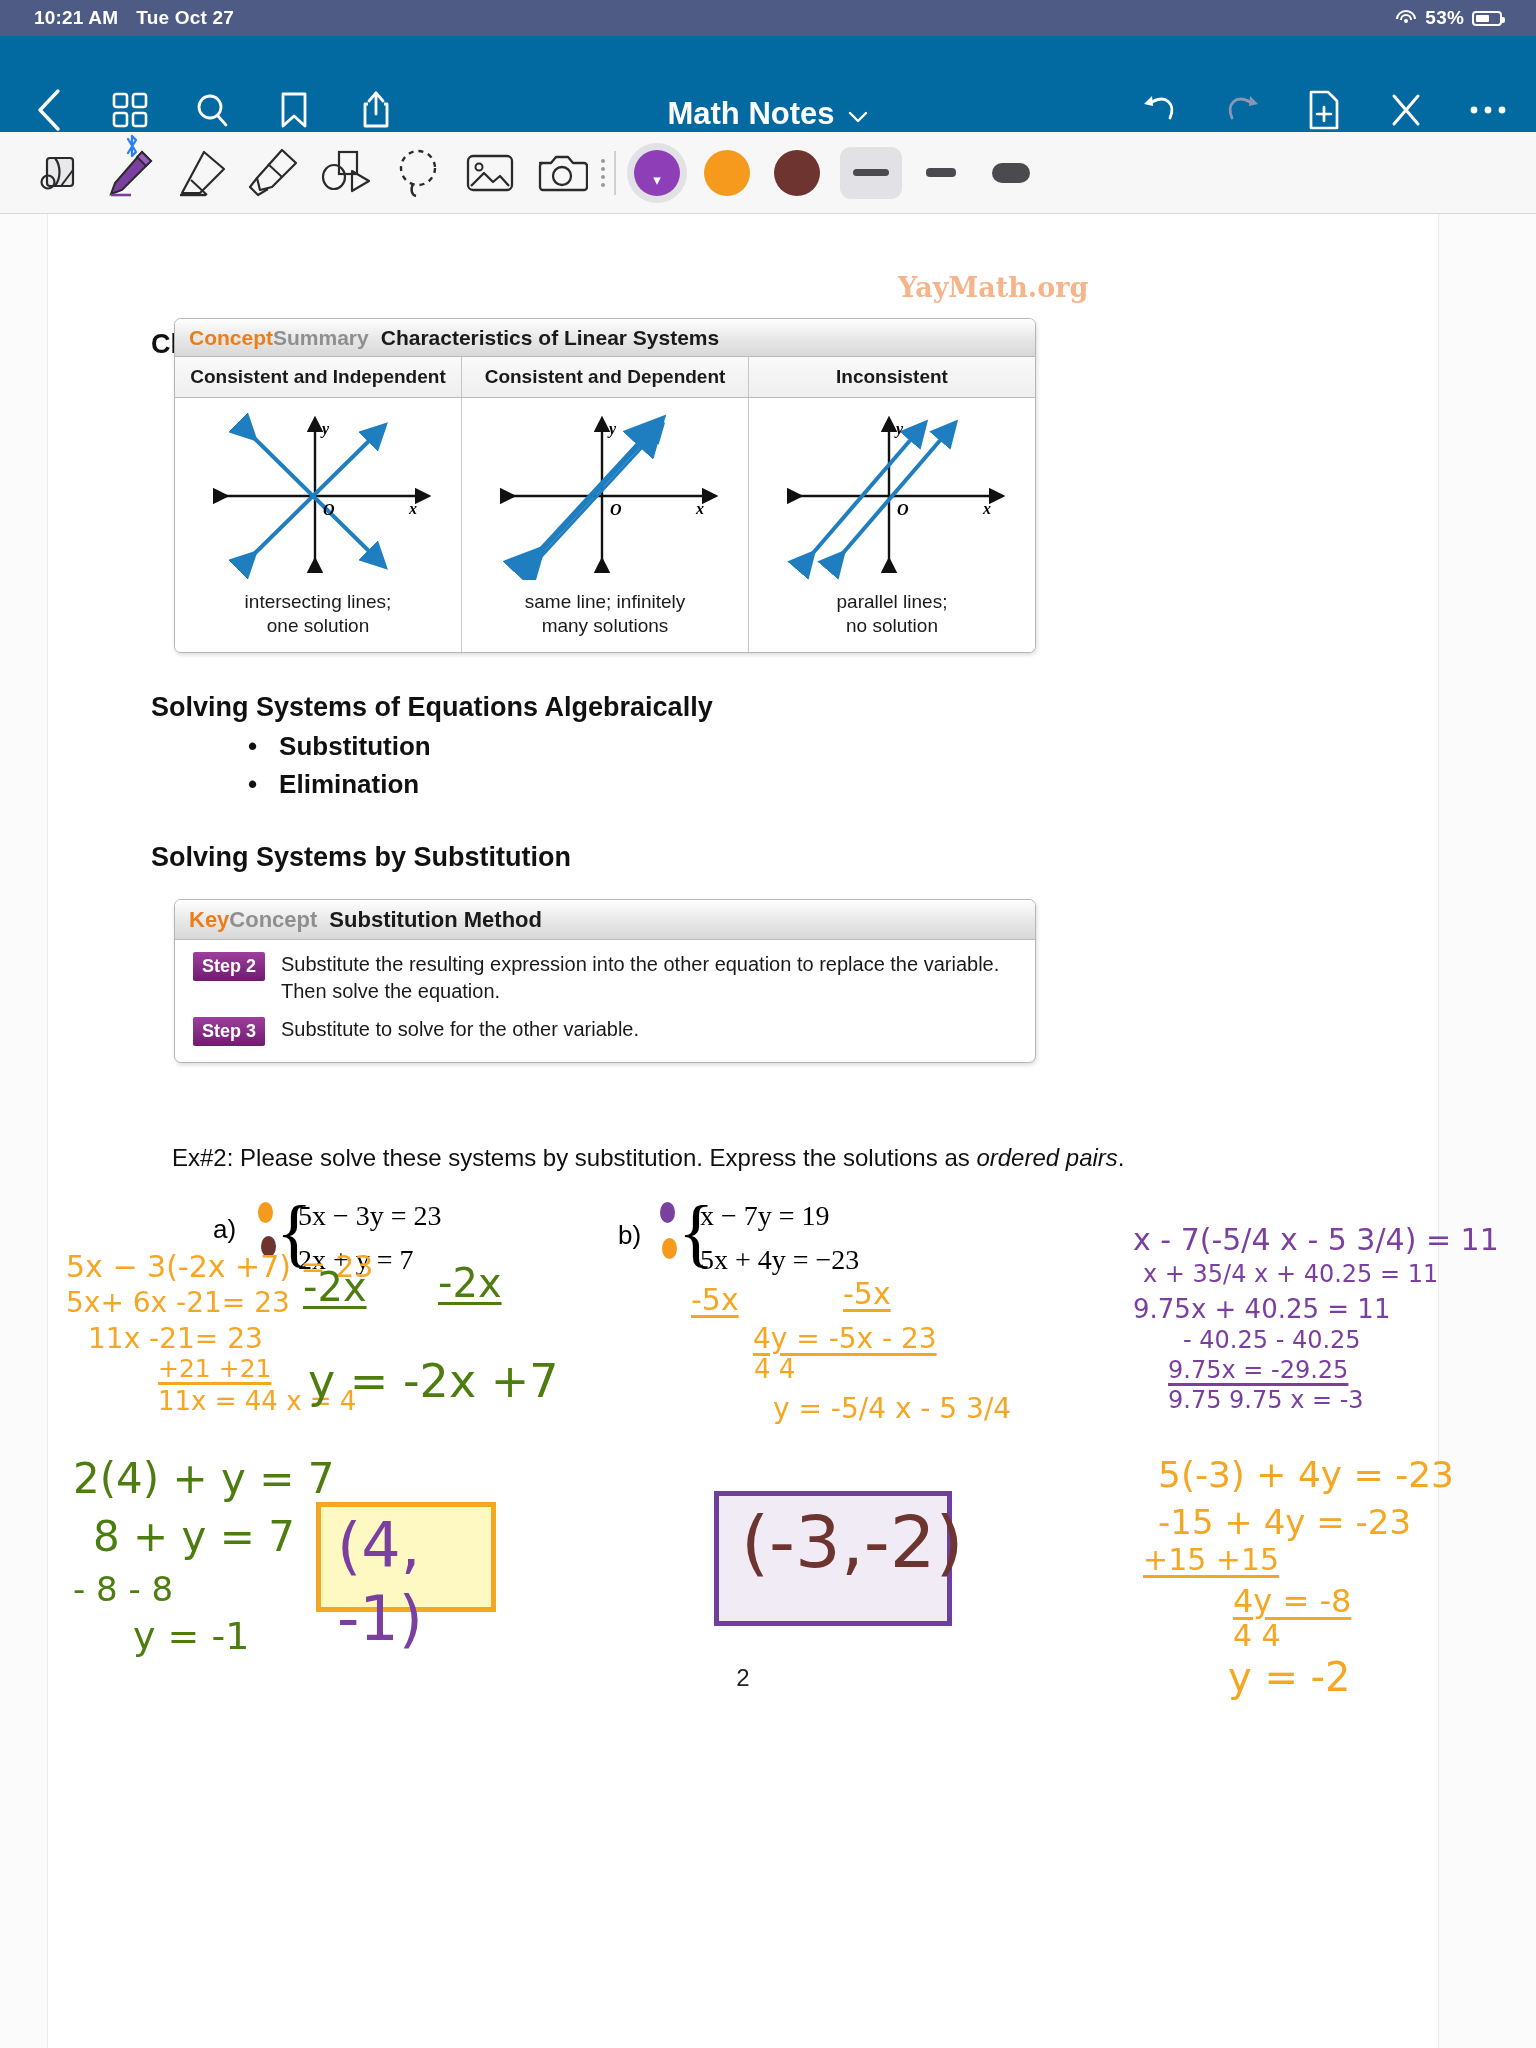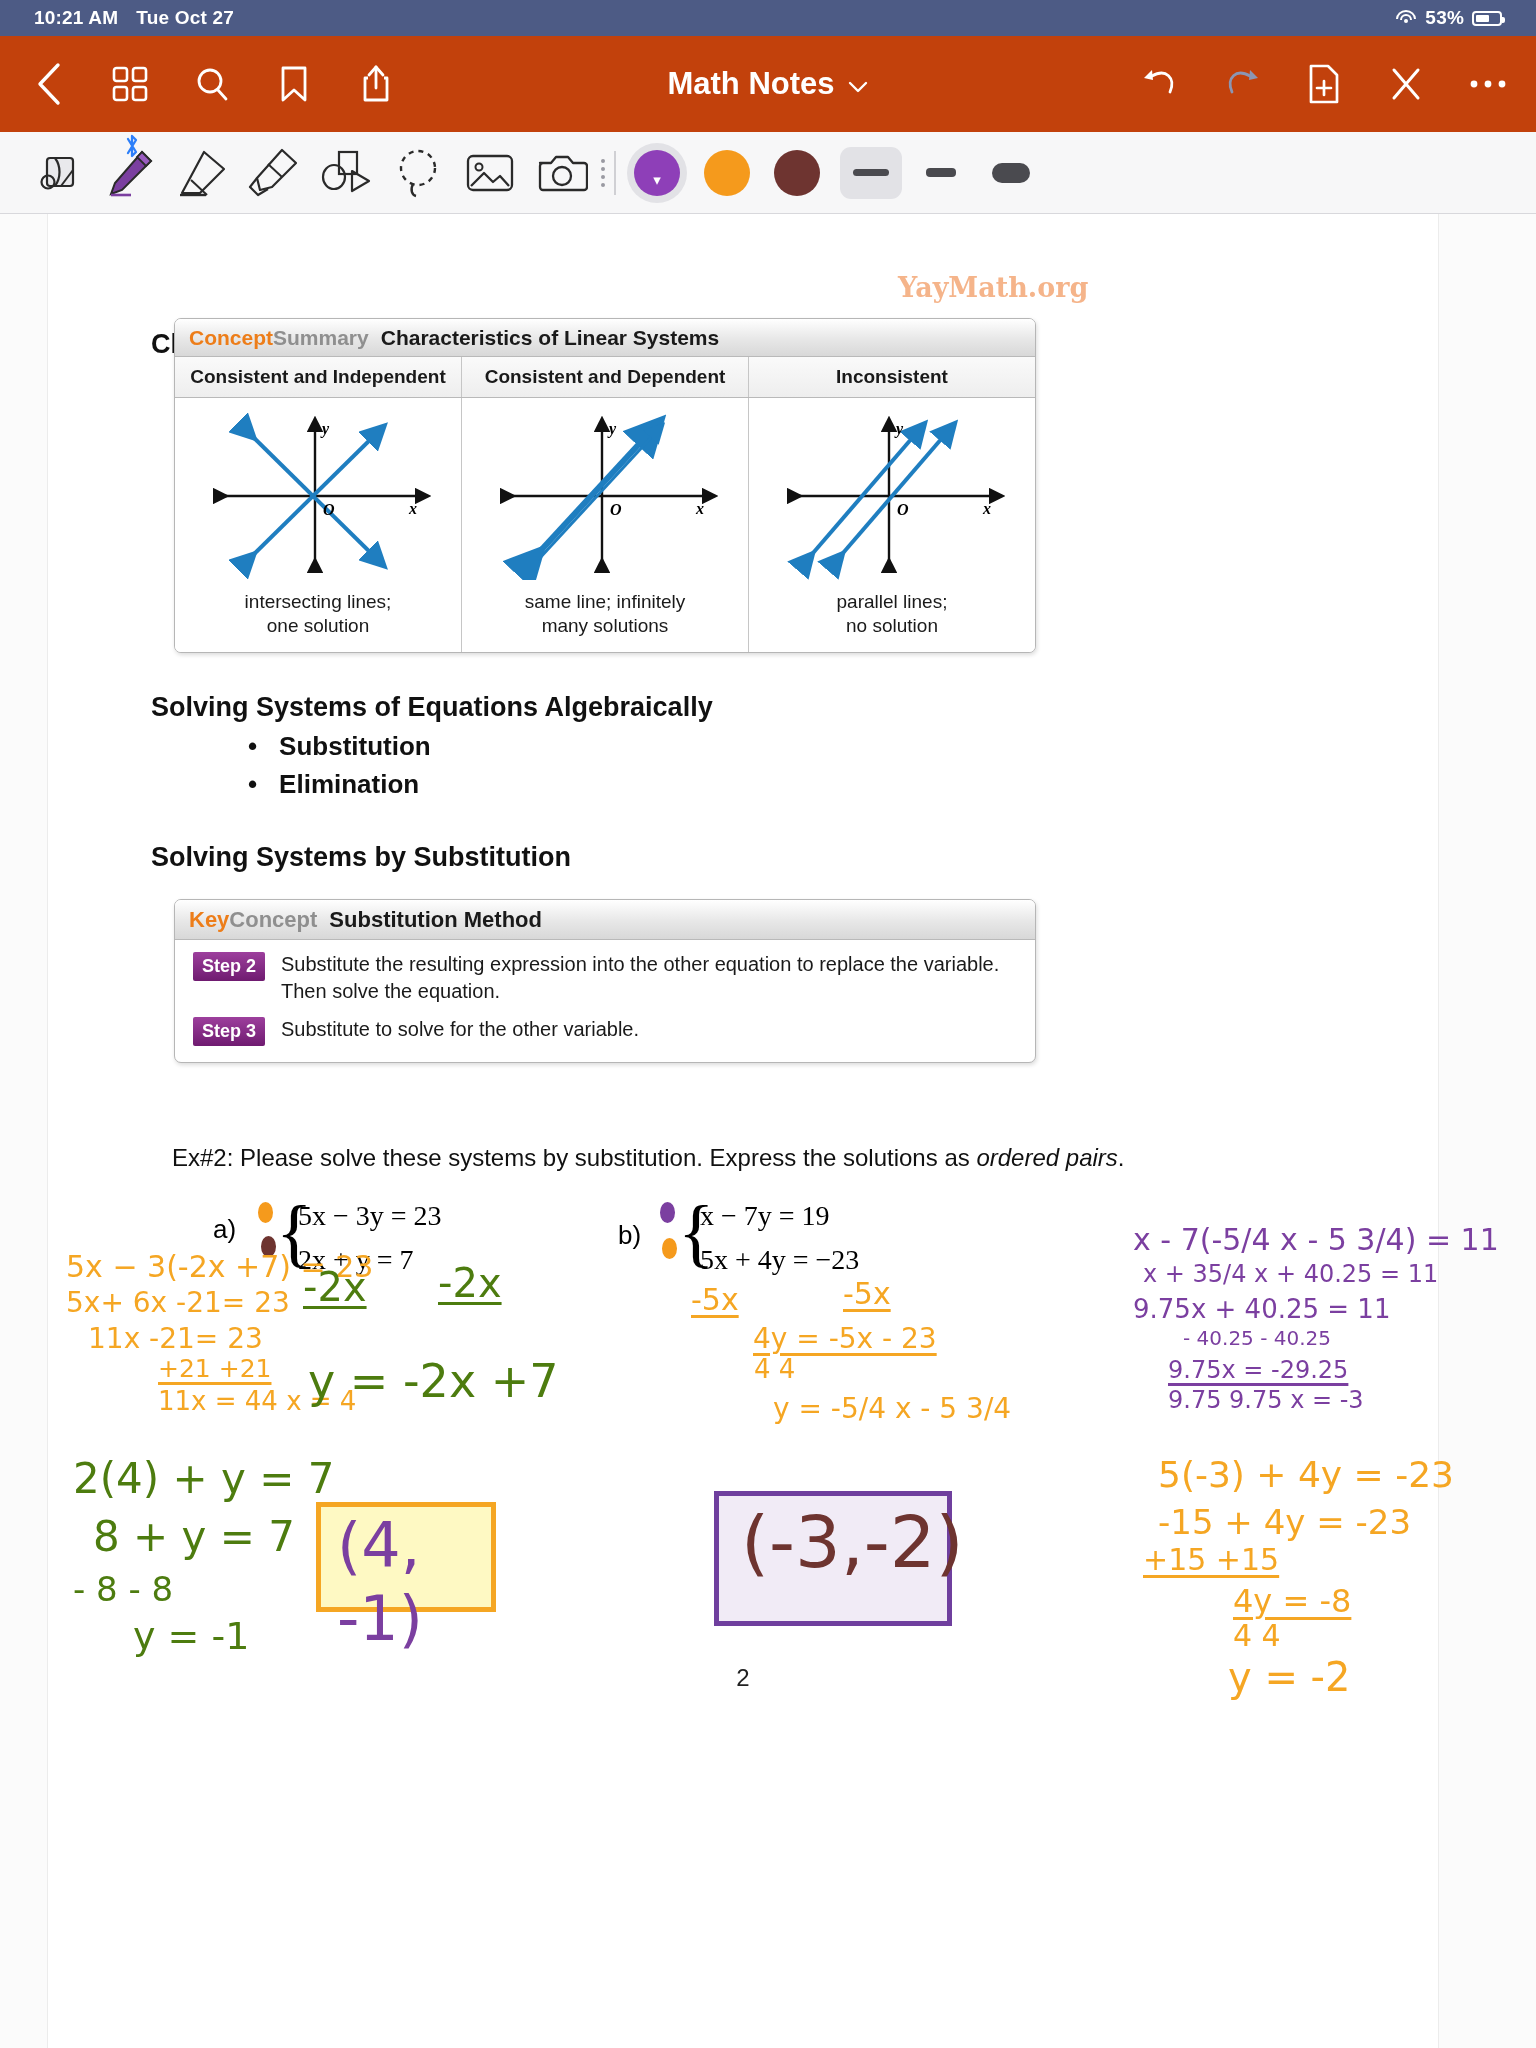--- a/index.html
+++ b/index.html
@@ -28,22 +28,22 @@
   .wifi-ico i:nth-child(1){ width:20px; height:9px; top:0; }
   .wifi-ico i:nth-child(2){ width:12px; height:6px; top:4px; }
   .wifi-ico i:nth-child(3){ width:4px; height:4px; top:9px; background:#fff; border-radius:50%; border:none;}
   .batt { width:30px; height:15px; border:2px solid #fff; border-radius:4px; position:relative; display:inline-block;}
   .batt::after{ content:""; position:absolute; right:-5px; top:4px; width:3px; height:6px; background:#fff; border-radius:0 2px 2px 0;}
   .batt i { position:absolute; left:2px; top:2px; bottom:2px; width:13px; background:#fff; border-radius:1px;}
 
   
   #nav-bar {
     height: 96px; width:100%;
-    background: #c2410c;
-    display:flex; align-items:center;
+    background: #0369a1;
+    display:flex; align-items:flex-end;
     color:#fff;
     padding: 0 26px;
   }
   #nav-left { display:flex; align-items:center; gap:38px; }
   #nav-right { display:flex; align-items:center; gap:38px; margin-left:auto;}
   #nav-title {
     position:absolute; left:0; right:0; text-align:center;
     font-size: 31px; font-weight:bold; pointer-events:none;
   }
   #nav-title-inner { display:inline-flex; align-items:center; gap:12px; pointer-events:auto; }
@@ -540,21 +540,21 @@
 
       <div class="hw or u" style="left:643px; top:1068px; font-size:30px;">-5x</div>
       <div class="hw or u" style="left:795px; top:1062px; font-size:30px;">-5x</div>
       <div class="hw or u" style="left:705px; top:1108px; font-size:28px;">4y = -5x - 23</div>
       <div class="hw or" style="left:706px; top:1140px; font-size:26px;">4       4</div>
       <div class="hw or" style="left:725px; top:1178px; font-size:28px;">y = -5/4 x - 5 3/4</div>
 
       <div class="hw pu" style="left:1085px; top:1008px; font-size:30px;">x - 7(-5/4 x - 5 3/4) = 11</div>
       <div class="hw pu" style="left:1095px; top:1046px; font-size:24px;">x + 35/4 x + 40.25 = 11</div>
       <div class="hw pu" style="left:1085px; top:1080px; font-size:26px;">9.75x + 40.25 = 11</div>
-      <div class="hw pu" style="left:1135px; top:1112px; font-size:20px;">- 40.25  - 40.25</div>
+      <div class="hw pu" style="left:1135px; top:1112px; font-size:24px;">- 40.25  - 40.25</div>
       <div class="hw pu u" style="left:1120px; top:1142px; font-size:24px;">9.75x  =  -29.25</div>
       <div class="hw pu" style="left:1120px; top:1172px; font-size:24px;">9.75        9.75      x = -3</div>
 
       <div class="hw or" style="left:1110px; top:1240px; font-size:36px;">5(-3) + 4y = -23</div>
       <div class="hw or" style="left:1110px; top:1288px; font-size:34px;">-15 + 4y = -23</div>
       <div class="hw or u" style="left:1095px; top:1328px; font-size:30px;">+15            +15</div>
       <div class="hw or u" style="left:1185px; top:1368px; font-size:32px;">4y      = -8</div>
       <div class="hw or" style="left:1185px; top:1404px; font-size:30px;">4          4</div>
       <div class="hw or" style="left:1180px; top:1440px; font-size:40px;">y = -2</div>
 

